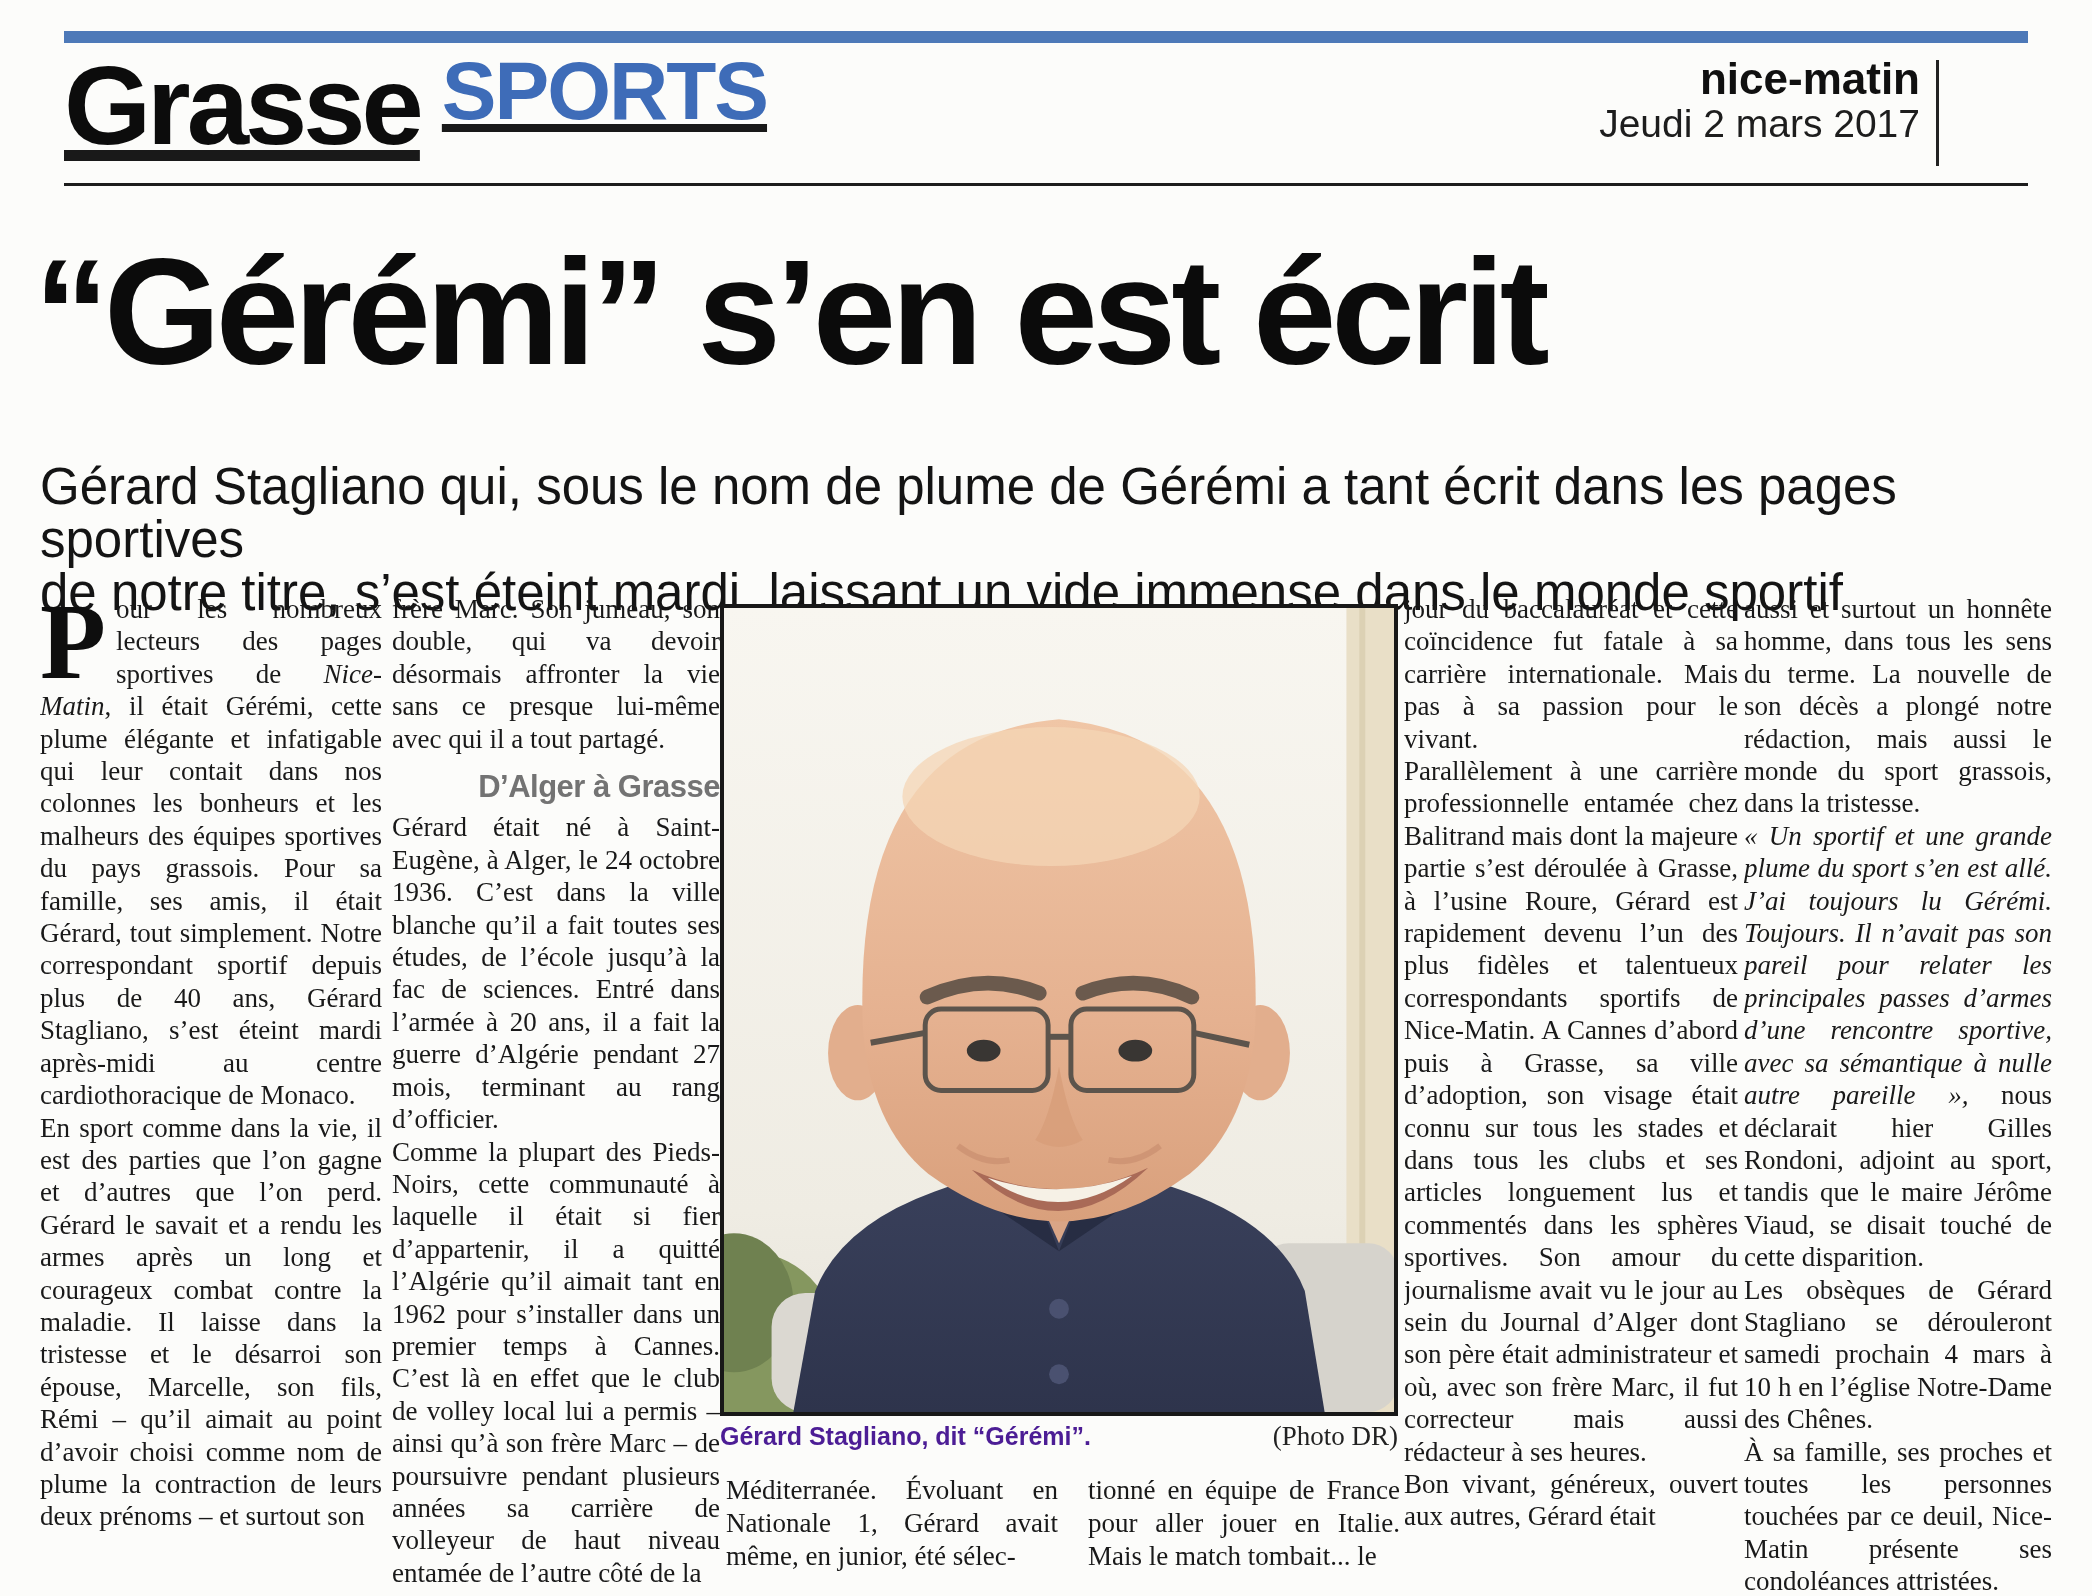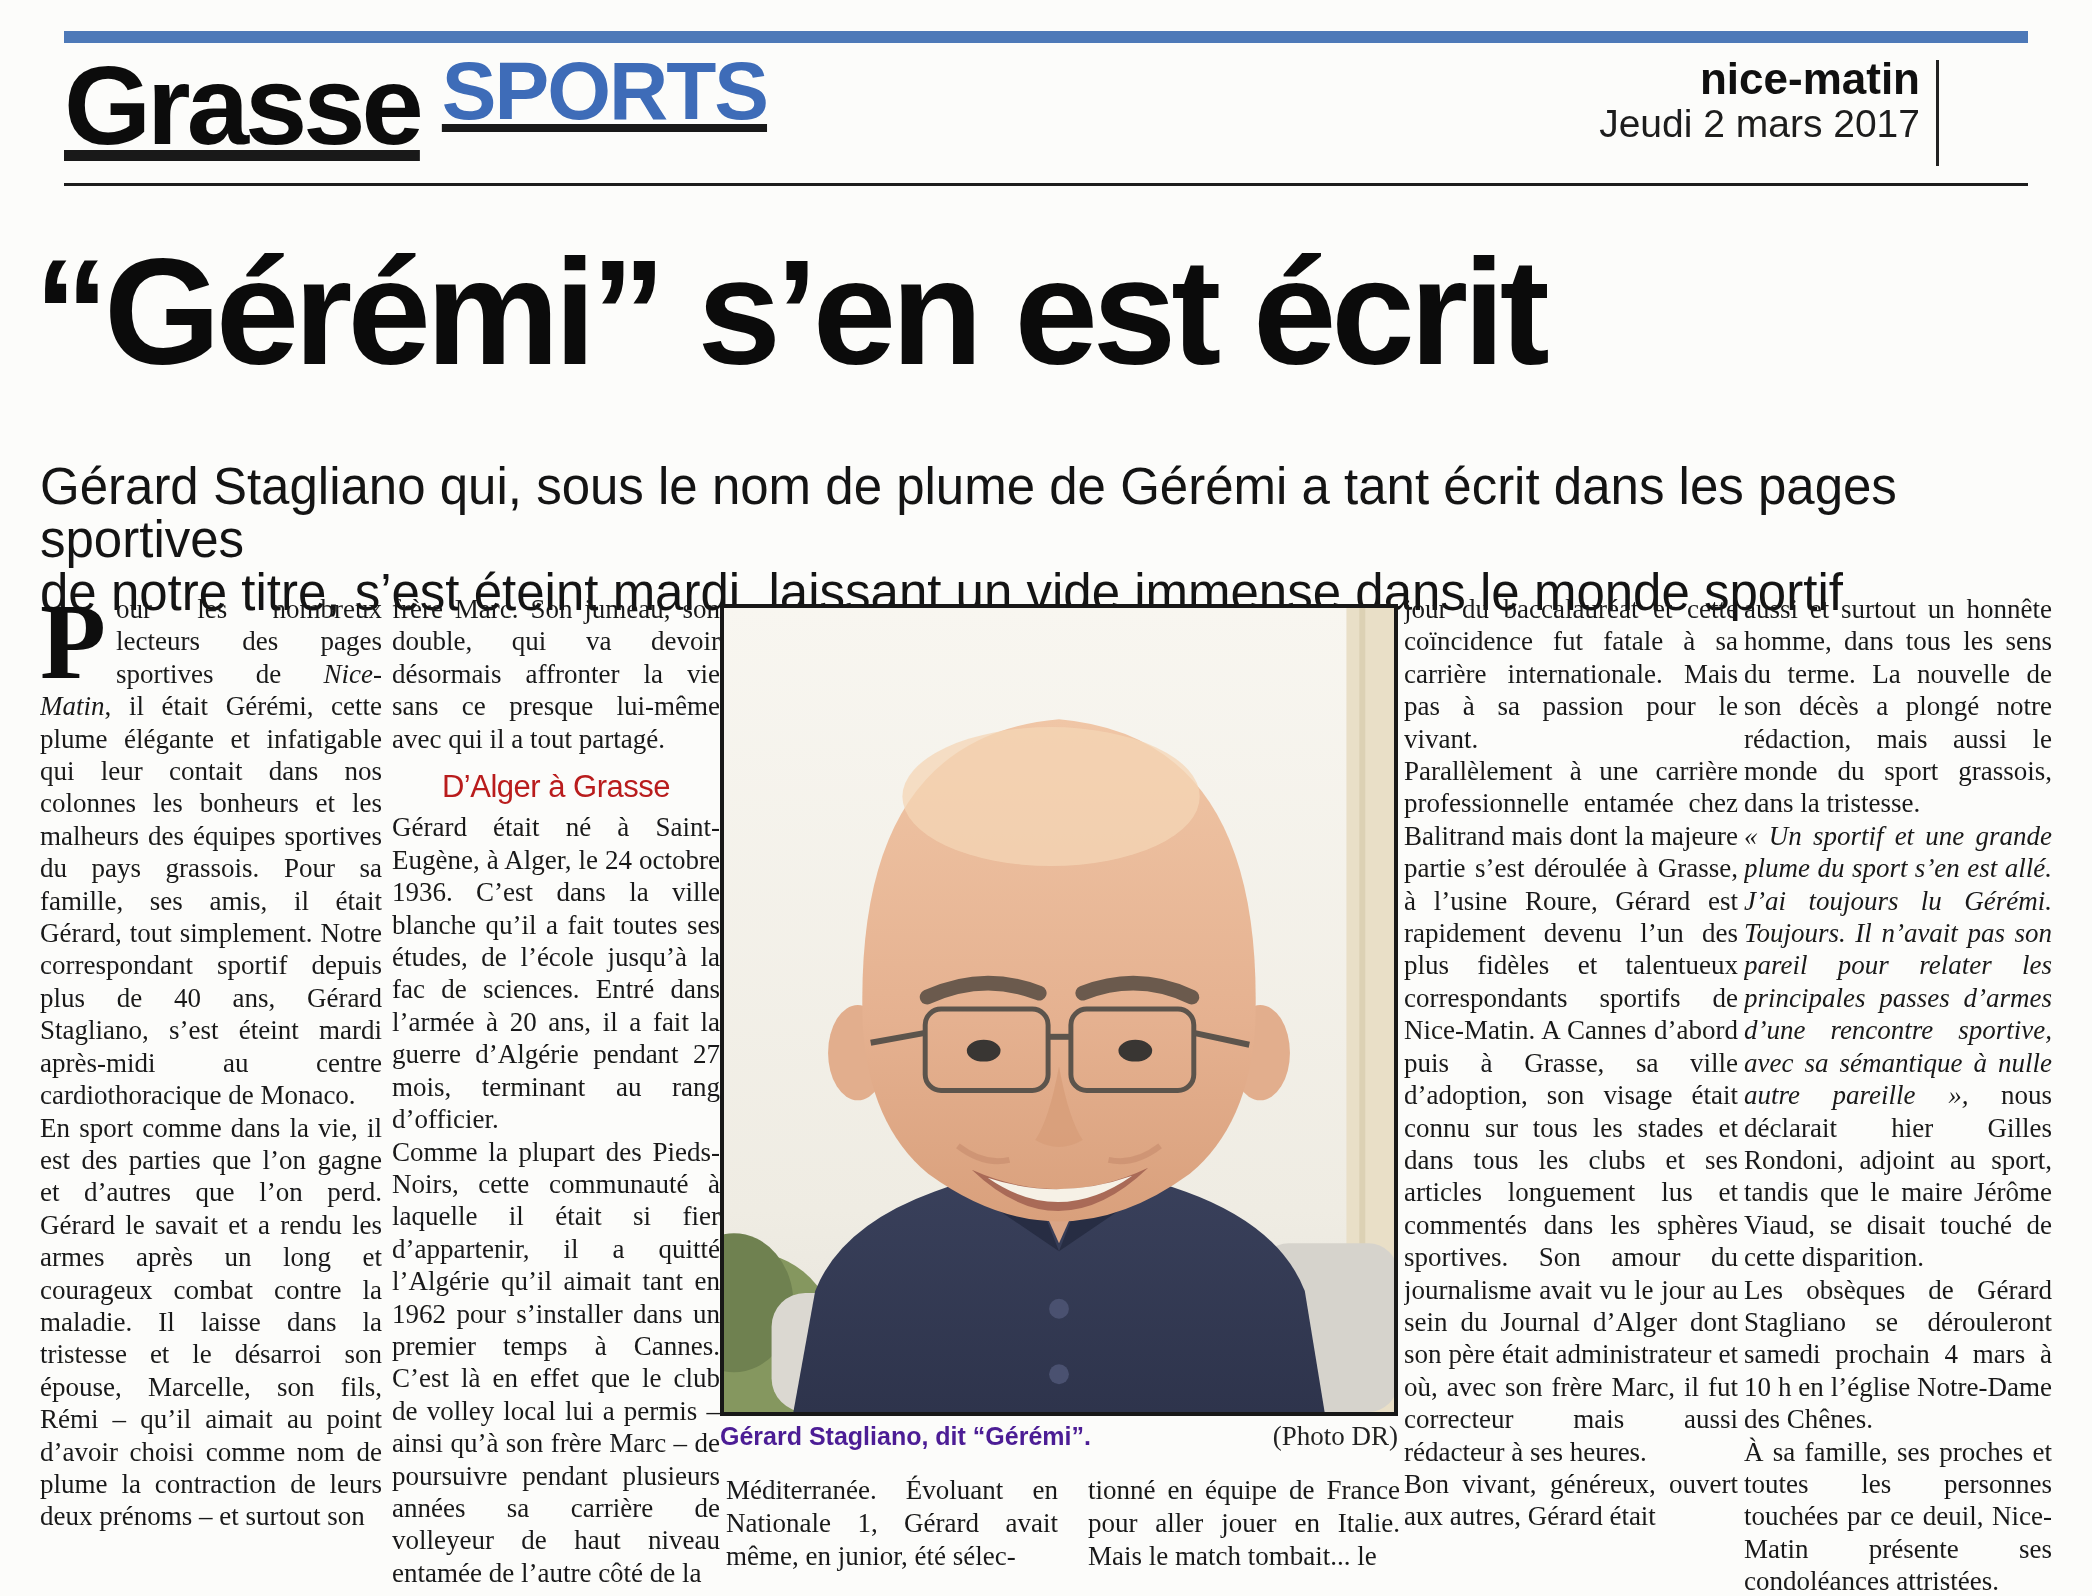--- a/index.html
+++ b/index.html
@@ -27,22 +27,22 @@
   
   .col{top:593px;height:1003px;overflow:hidden;text-align:justify;
        font-size:27px;line-height:32.4px;}
   .col1{left:40px;width:342px;}
   .col2{left:392px;width:328px;}
   .col4{left:1404px;width:334px;}
   .col5{left:1744px;width:308px;}
   .bp{margin:0;}
   .dropcap{float:left;font-family:"Liberation Serif",serif;font-weight:700;
            font-size:108px;line-height:86px;margin:6px 10px 0 0;color:#0e0e0e;}
-  .subhead{font-family:"Liberation Sans",sans-serif;font-weight:400;font-size:31px;
-           letter-spacing:-0.5px;margin:16px 0 8px 0;color:#b91c1c;text-align:center;}
+  .subhead{font-family:"Liberation Sans",sans-serif;font-weight:700;font-size:31px;
+           letter-spacing:-0.5px;margin:16px 0 8px 0;color:#737373;text-align:right;}
   .ital{font-style:italic;}
 
   
   .photo{left:720px;top:604px;width:678px;height:812px;border:4px solid #181818;box-sizing:border-box;background:#f2efe8;}
   .photo svg{display:block;width:100%;height:100%;}
   .caption-row{left:720px;top:1421px;width:678px;display:flex;justify-content:space-between;align-items:baseline;}
   .caption{font-family:"Liberation Sans",sans-serif;font-weight:700;font-size:25px;color:#4c1d95;}
   .credit{font-size:27px;color:#222;text-align:right;}
 
   

